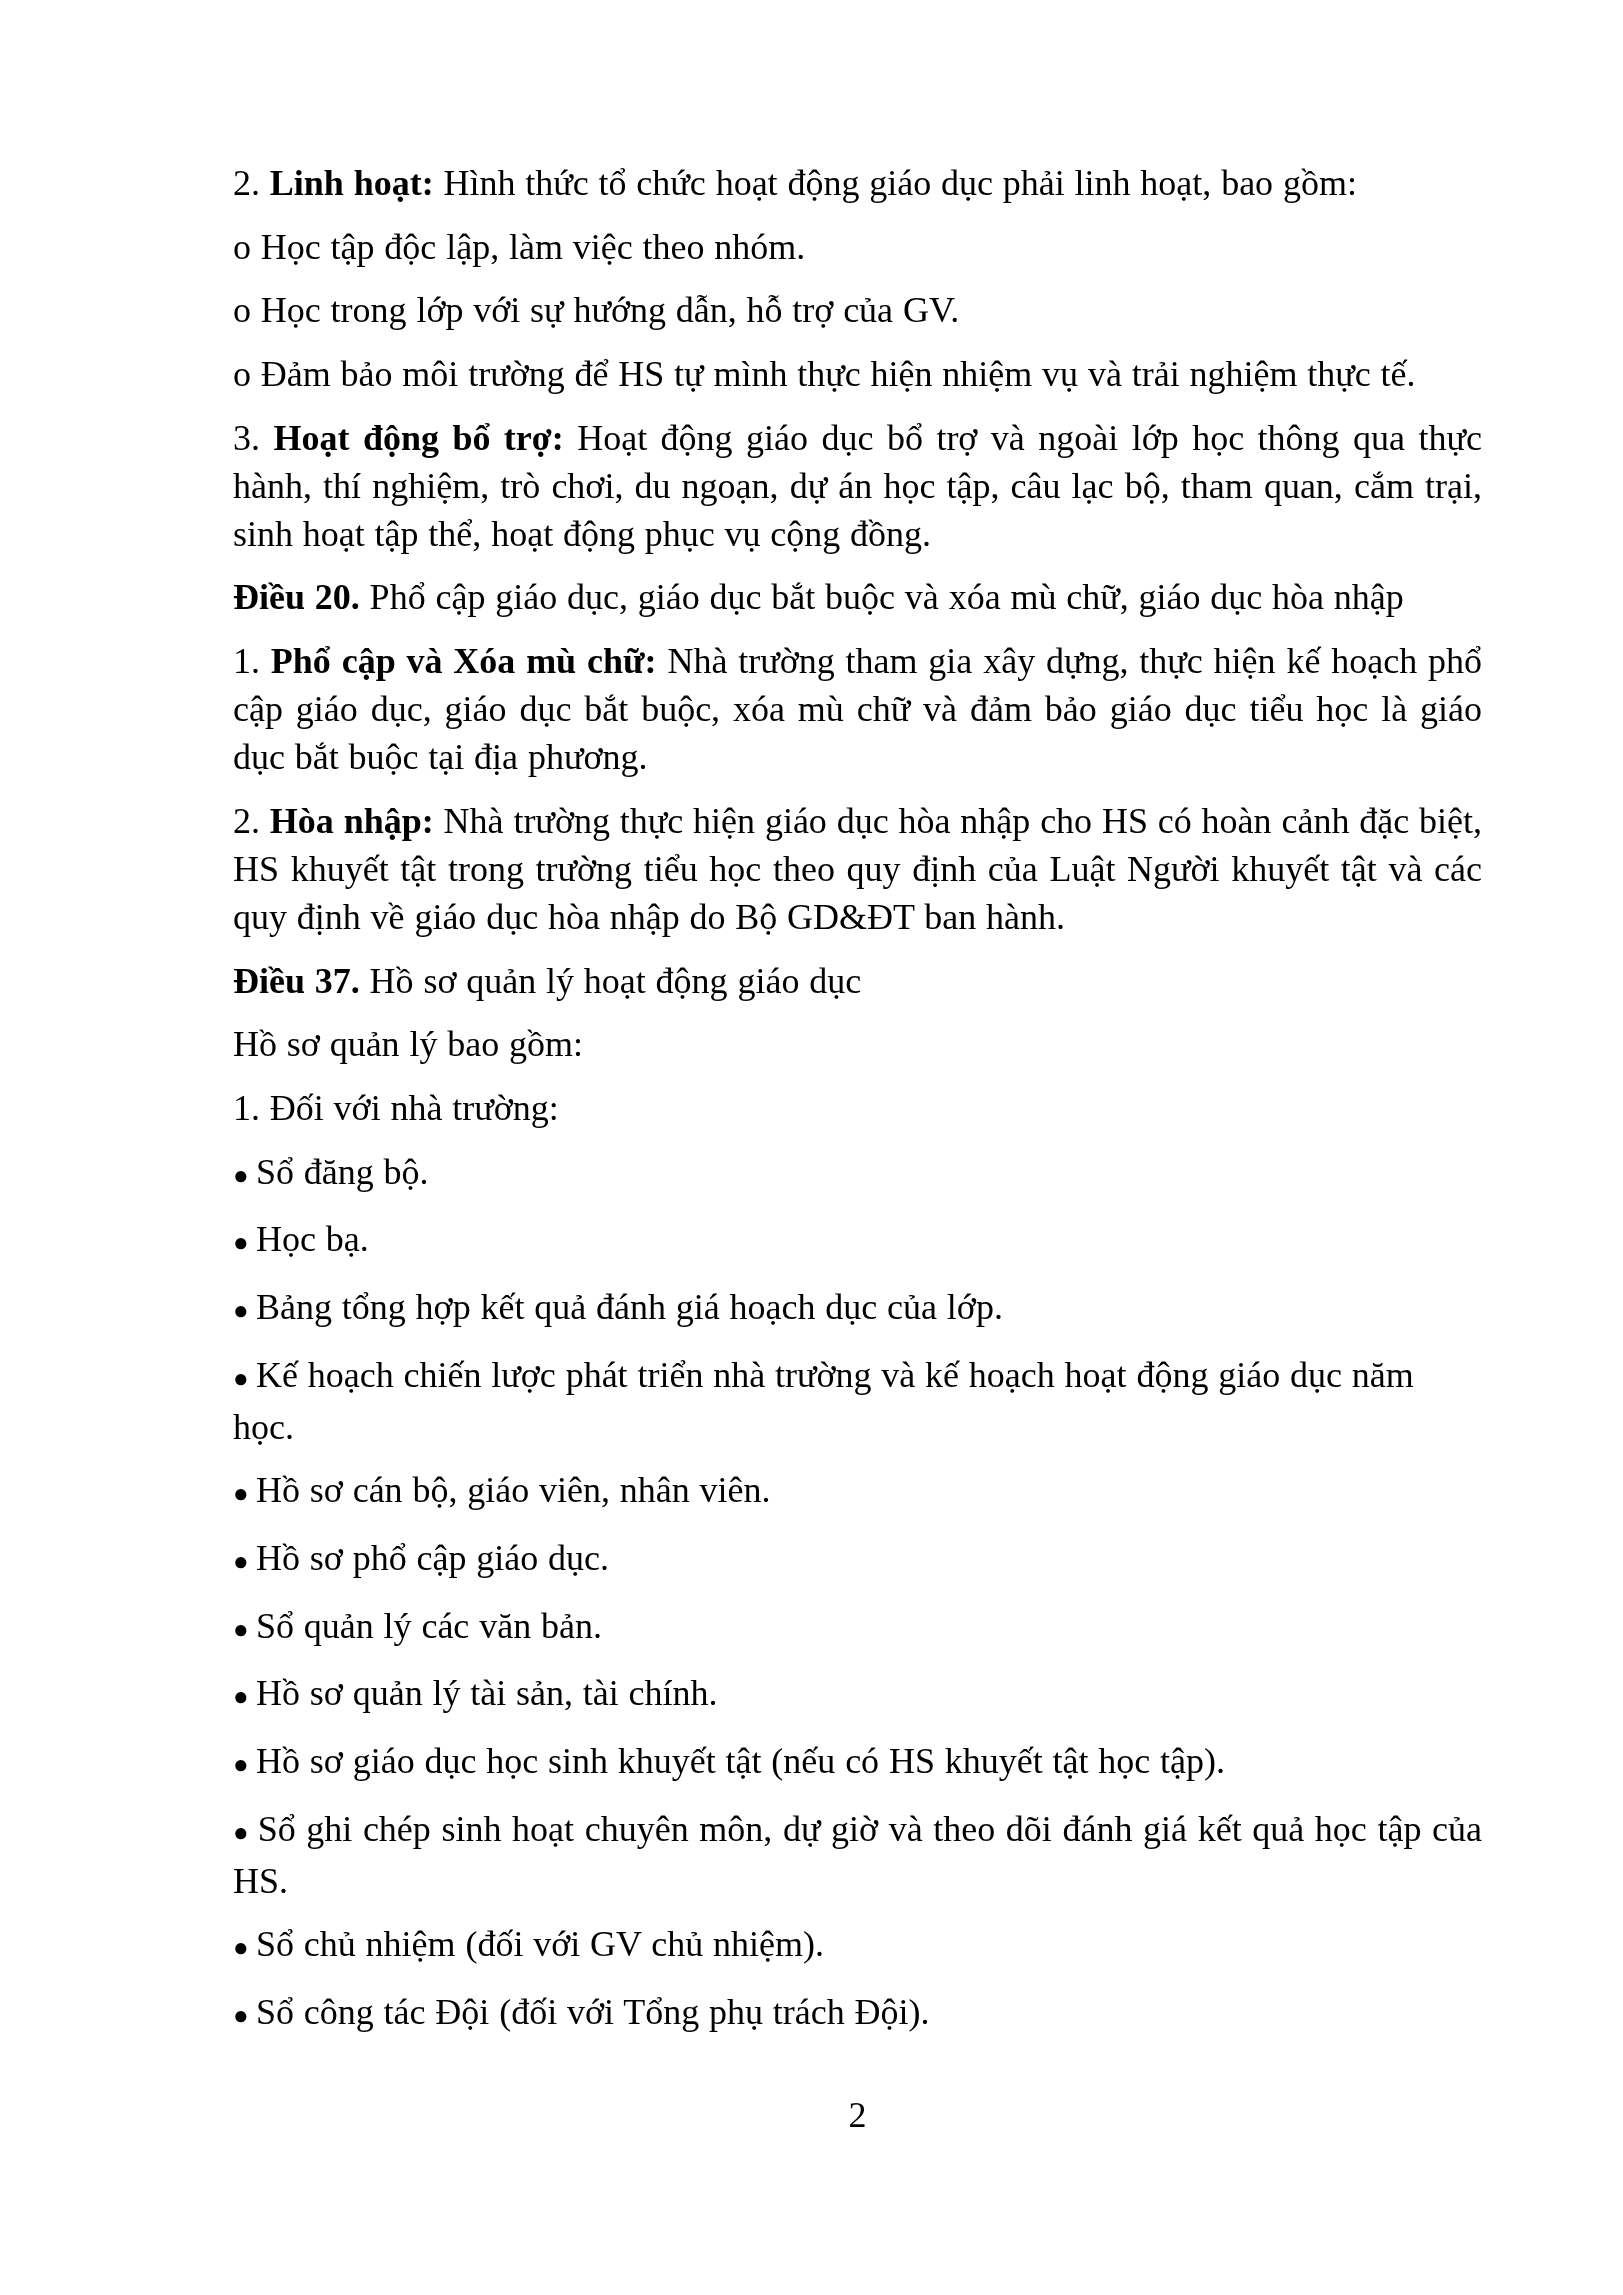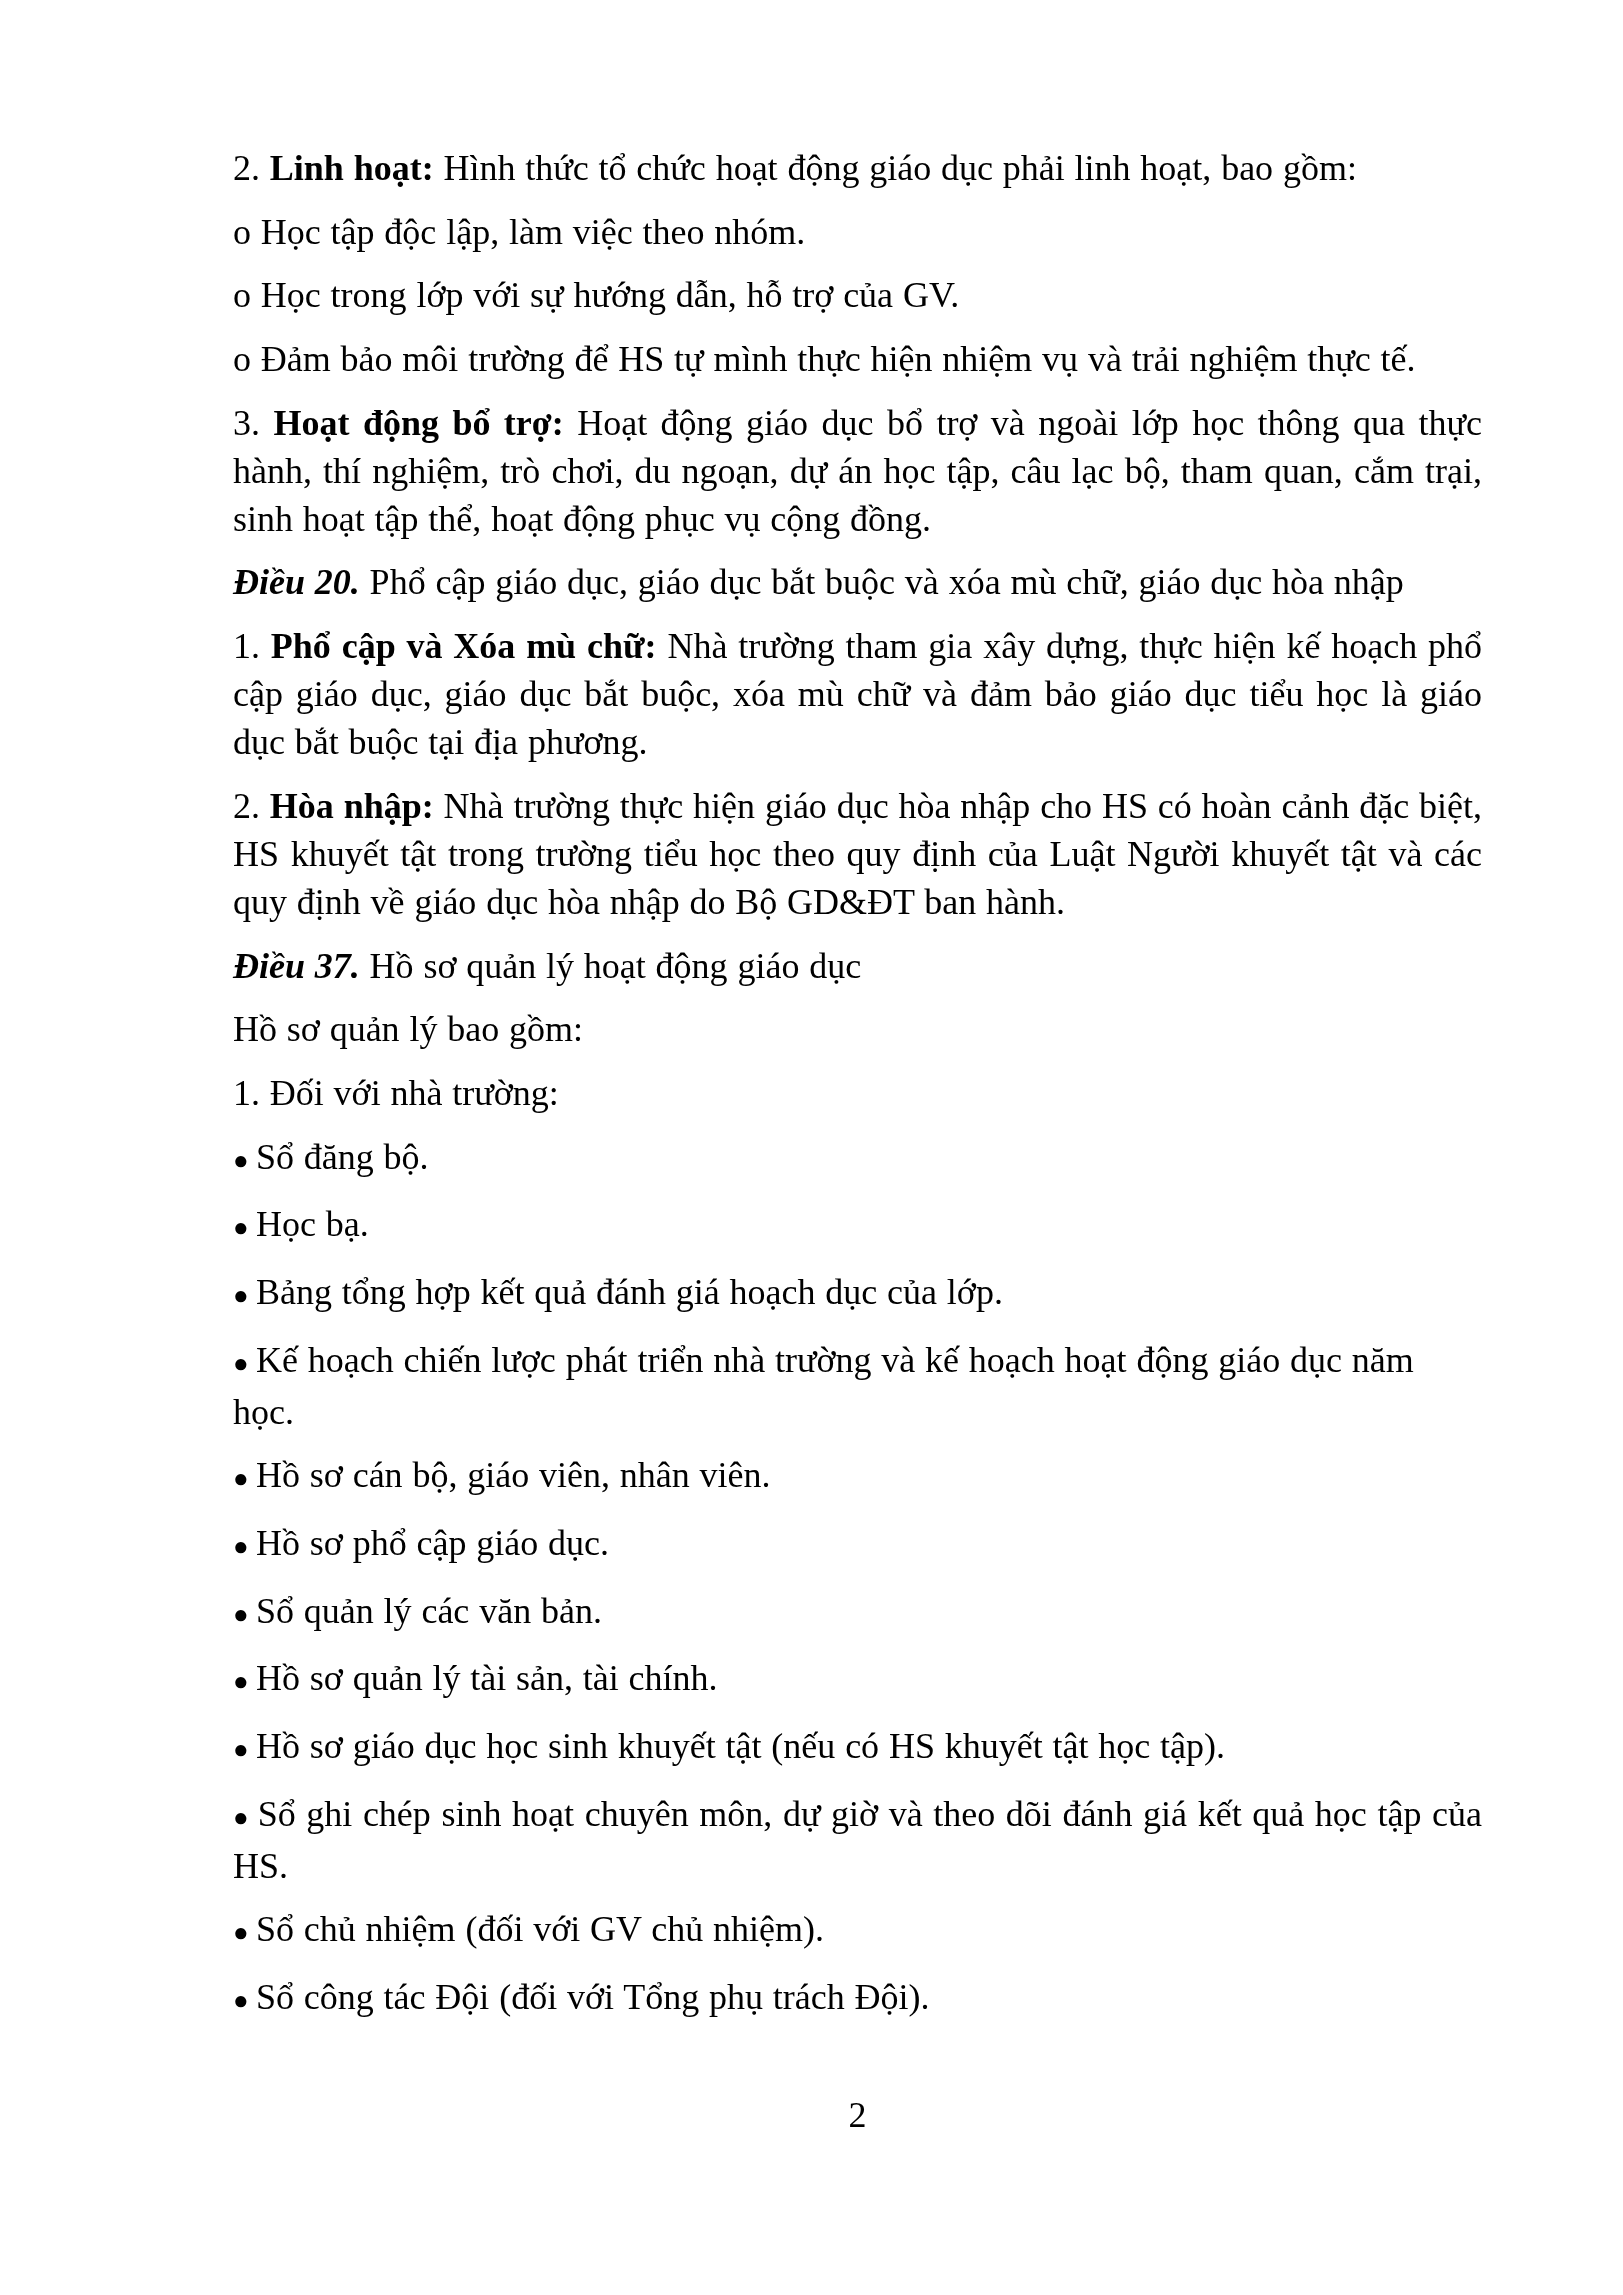--- a/index.html
+++ b/index.html
@@ -12,36 +12,36 @@
     width: 1623px;
     height: 2295px;
     background: #ffffff;
     color: #000000;
     font-family: "Liberation Serif", "DejaVu Serif", serif;
     overflow: hidden;
   }
   .doc-body {
     position: absolute;
     left: 233px;
-    top: 144px;
+    top: 159px;
     width: 1249px;
   }
   p.para {
     margin: 0 0 15.7px 0;
     font-size: 36px;
     line-height: 48px;
     text-align: left;
     word-spacing: 0.8px;
   }
   p.para.justify {
     text-align: justify;
   }
   .run-n  { font-weight: normal; font-style: normal; }
   .run-b  { font-weight: bold;   font-style: normal; }
-  .run-bi { font-weight: bold;   font-style: italic; }
+  .run-bi { font-weight: bold;   }
   .marker { font-weight: normal; }
   .marker-dot { font-size: 26px; }
   .page-footer {
     position: absolute;
     left: 233px;
     top: 2091px;
     width: 1249px;
     text-align: center;
     font-size: 36px;
     line-height: 48px;

